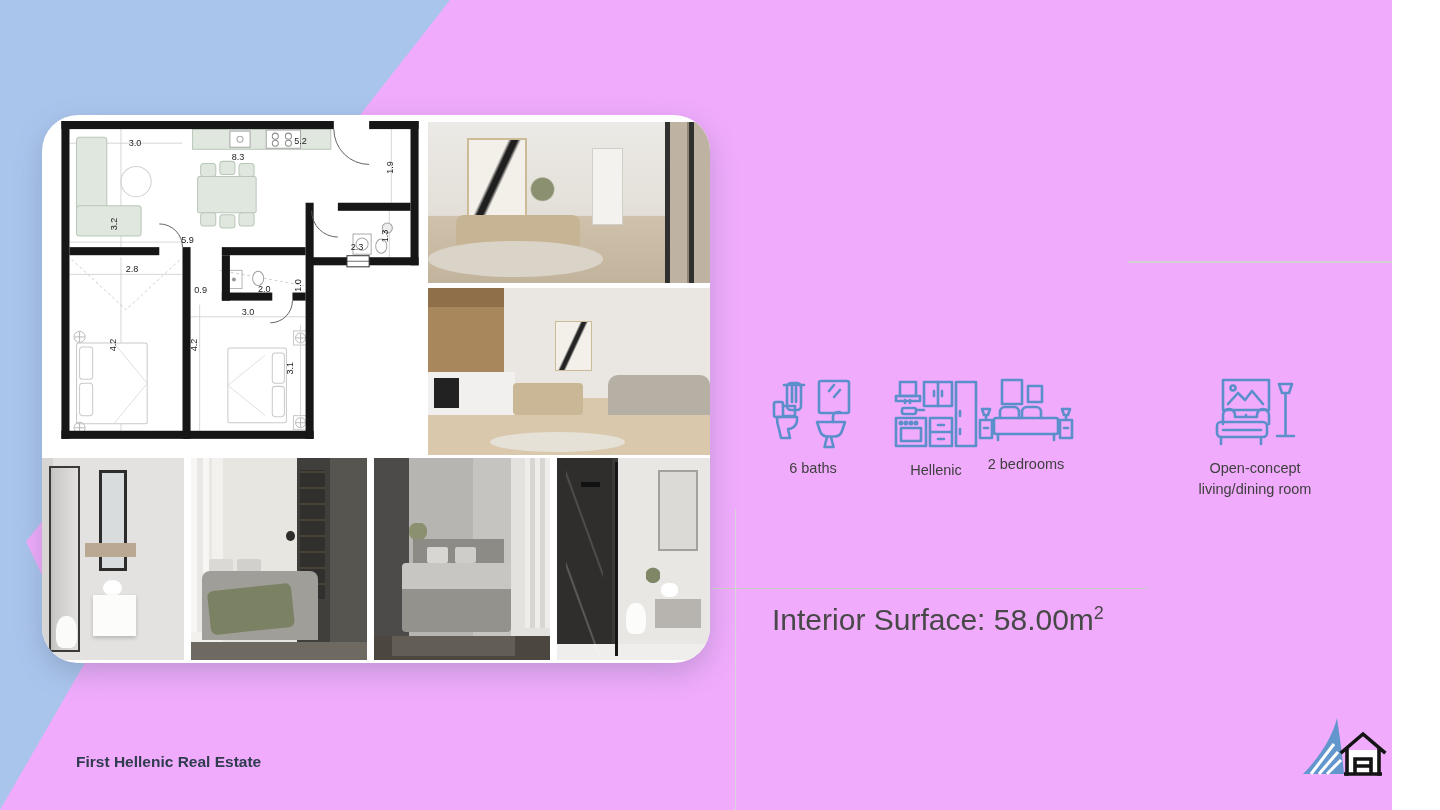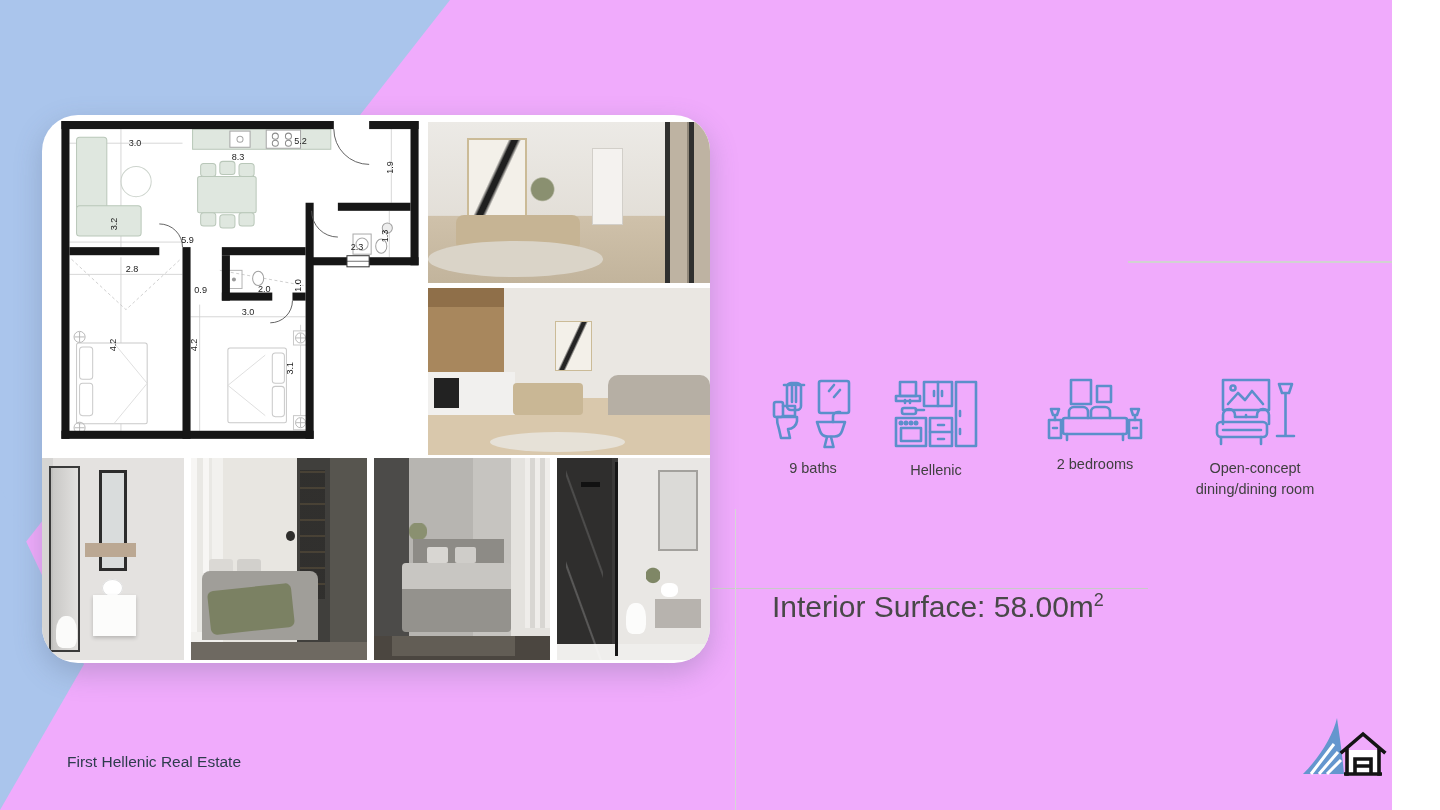--- a/index.html
+++ b/index.html
@@ -92,29 +92,29 @@
 
   
   .title{position:absolute;left:776px;top:248px;font-size:32px;line-height:1.1;color:var(--title-gray);letter-spacing:1px}
   .title .pfx{font-weight:400;white-space:pre}
   .title .emph{font-weight:700}
   .title-rule{position:absolute;left:1128px;top:261px;width:312px;height:2px;background:var(--line-gray)}
 
   .feature{position:absolute;top:378px;width:130px;text-align:center}
   .feature svg{display:block;margin:0 auto}
   .feature .flabel{margin-top:8px;font-size:14.5px;line-height:1.45;color:#404040}
-  #f-bath{left:748px} #f-kitchen{left:871px} #f-bed{left:1030px} #f-sofa{left:1180px;width:150px}
+  #f-bath{left:748px} #f-kitchen{left:871px} #f-bed{left:961px} #f-sofa{left:1180px;width:150px}
 
   .divider-h{position:absolute;left:712px;top:588px;width:436px;height:1px;background:#c9c9c9}
   .divider-v{position:absolute;left:735px;top:509px;width:1px;height:301px;background:#d6d6d6}
 
-  .surface{position:absolute;left:772px;top:590px;font-size:30px;color:#484848;font-weight:400}
+  .surface{position:absolute;left:772px;top:603px;font-size:30px;color:#484848;font-weight:400}
   .surface sup{font-size:60%;vertical-align:super}
 
-  .footer-text{position:absolute;left:67px;top:753px;font-size:15.5px;font-weight:400;color:var(--footer-navy)}
+  .footer-text{position:absolute;left:76px;top:753px;font-size:15.5px;font-weight:700;color:var(--footer-navy)}
   .logo{position:absolute;left:1297px;top:714px;width:100px;height:66px}
 
   
   .dim{font-size:9px;fill:#1c1c1c;font-weight:500}
 </style>
 </head>
 <body>
 
 <div class="stage">
 
@@ -305,21 +305,21 @@
       <path d="M13,7 h20"></path>
       <rect x="16" y="5" width="14" height="27" rx="4"></rect>
       <path d="M21,9 v15 M25,9 v15"></path>
       <path d="M46,44 h28 l-3,9 a8,8 0 0 1 -7.5,5.5 h-7 a8,8 0 0 1 -7.5,-5.5 z"></path>
       <path d="M62,44 v-5 a5,5 0 0 1 5,-5 h2"></path>
       <path d="M56,59 l-2.5,10 h9 l-2.5,-10"></path>
       <rect x="3" y="24" width="9" height="15" rx="2"></rect>
       <path d="M12,28 h12 v10 h-12"></path>
       <path d="M6,39 h20 v4 a9,9 0 0 1 -9,8 l2,9 h-9 l-2,-9 a30,30 0 0 1 -2,-12 z"></path>
     </svg>
-    <div class="flabel">9 baths</div>
+    <div class="flabel">6 baths</div>
   </div>
 
   <div class="feature" id="f-kitchen">
     <svg width="88" height="74" viewBox="0 0 88 74" fill="none" stroke="var(--icon-blue)" stroke-width="2.6" stroke-linecap="round" stroke-linejoin="round">
       <rect x="8" y="4" width="16" height="14"></rect>
       <rect x="4" y="18" width="24" height="5"></rect>
       <rect x="32" y="4" width="28" height="24"></rect>
       <path d="M46,4 v24 M42,13 v5 M50,13 v5"></path>
       <rect x="64" y="4" width="20" height="64"></rect>
       <path d="M68,33 v5 M68,51 v5"></path>
@@ -357,21 +357,21 @@
     <svg width="92" height="72" viewBox="0 0 92 72" fill="none" stroke="var(--icon-blue)" stroke-width="2.6" stroke-linecap="round" stroke-linejoin="round">
       <rect x="14" y="2" width="46" height="30"></rect>
       <circle cx="24" cy="10" r="2.5"></circle>
       <path d="M19,26 l10,-11 7,7 7,-9 11,13"></path>
       <path d="M14,46 v-9 a6,6 0 0 1 12,0 v2 h22 v-2 a6,6 0 0 1 12,0 v9"></path>
       <path d="M37,39 v-2 M37,39 h0"></path>
       <rect x="8" y="44" width="50" height="15" rx="4"></rect>
       <path d="M12,59 v7 M52,59 v7 M14,52 h38"></path>
       <path d="M70,6 h13 l-3,9 h-7 z M76.5,15 v43 M68,58 h17"></path>
     </svg>
-    <div class="flabel">Open-concept dining/dining room</div>
+    <div class="flabel">Open-concept living/dining room</div>
   </div>
 
   <div class="divider-h"></div>
   <div class="divider-v"></div>
 
   <div class="surface">
     <span>Interior Surface: 58.00m</span><sup>2</sup>
   </div>
 
   <div class="footer-text">First Hellenic Real Estate</div>

